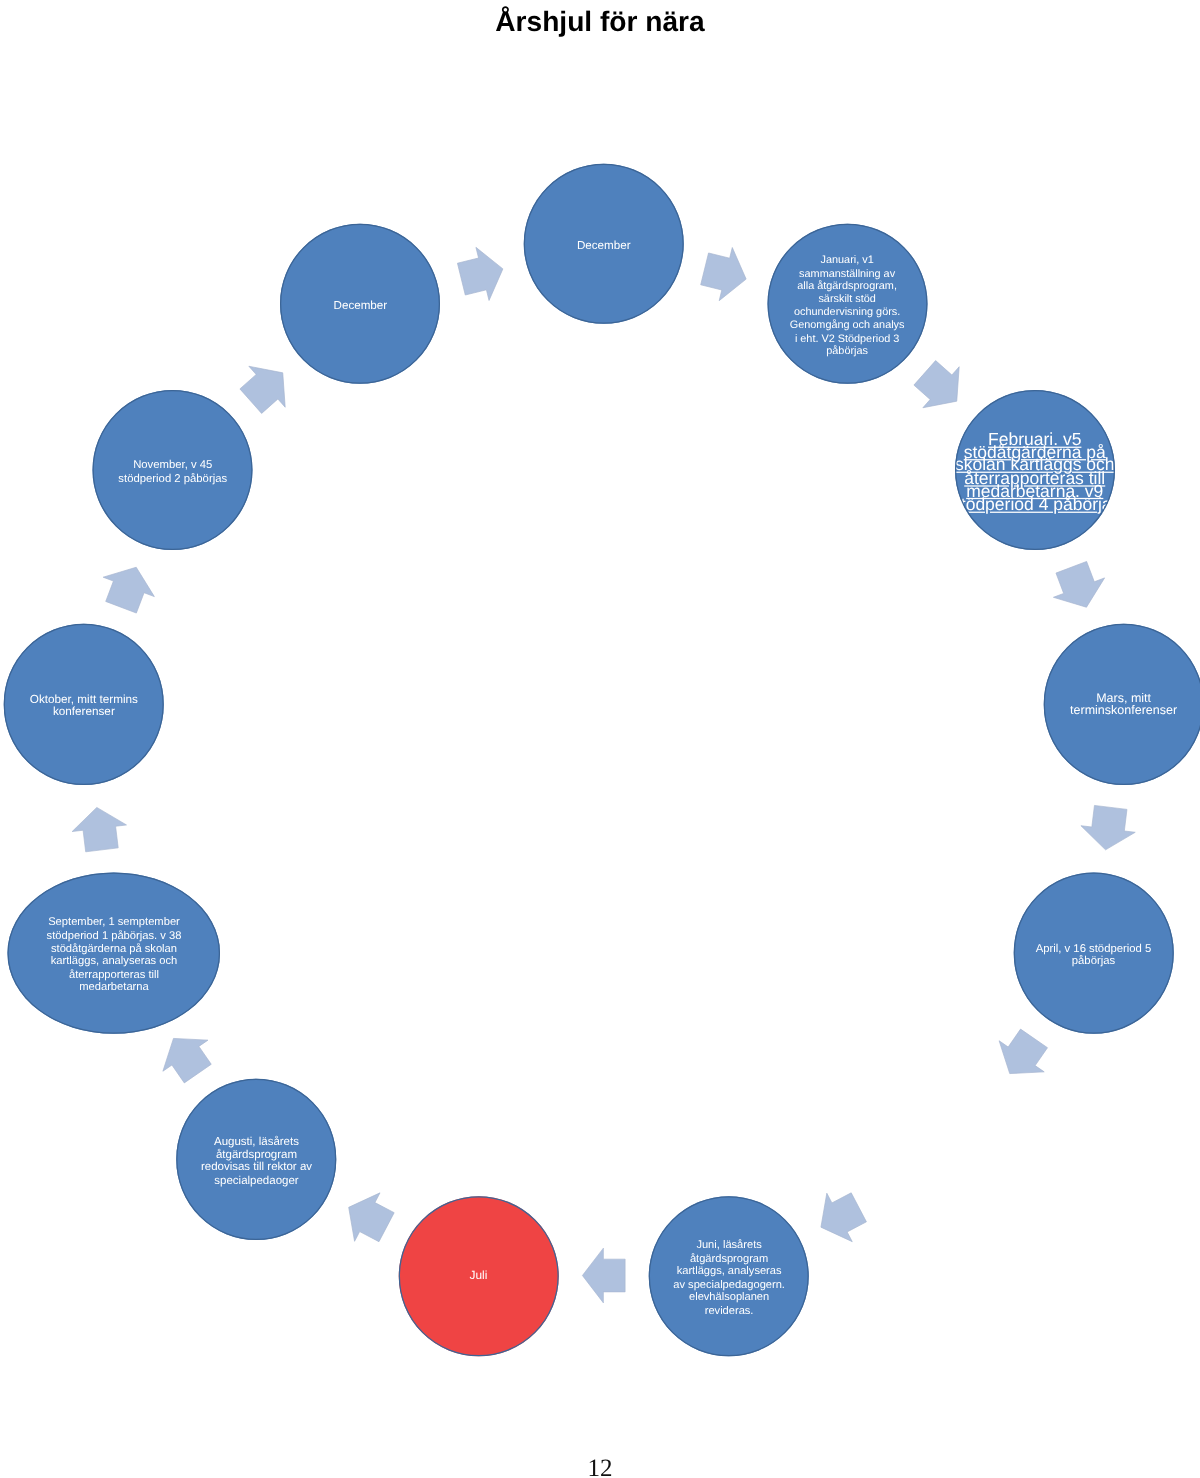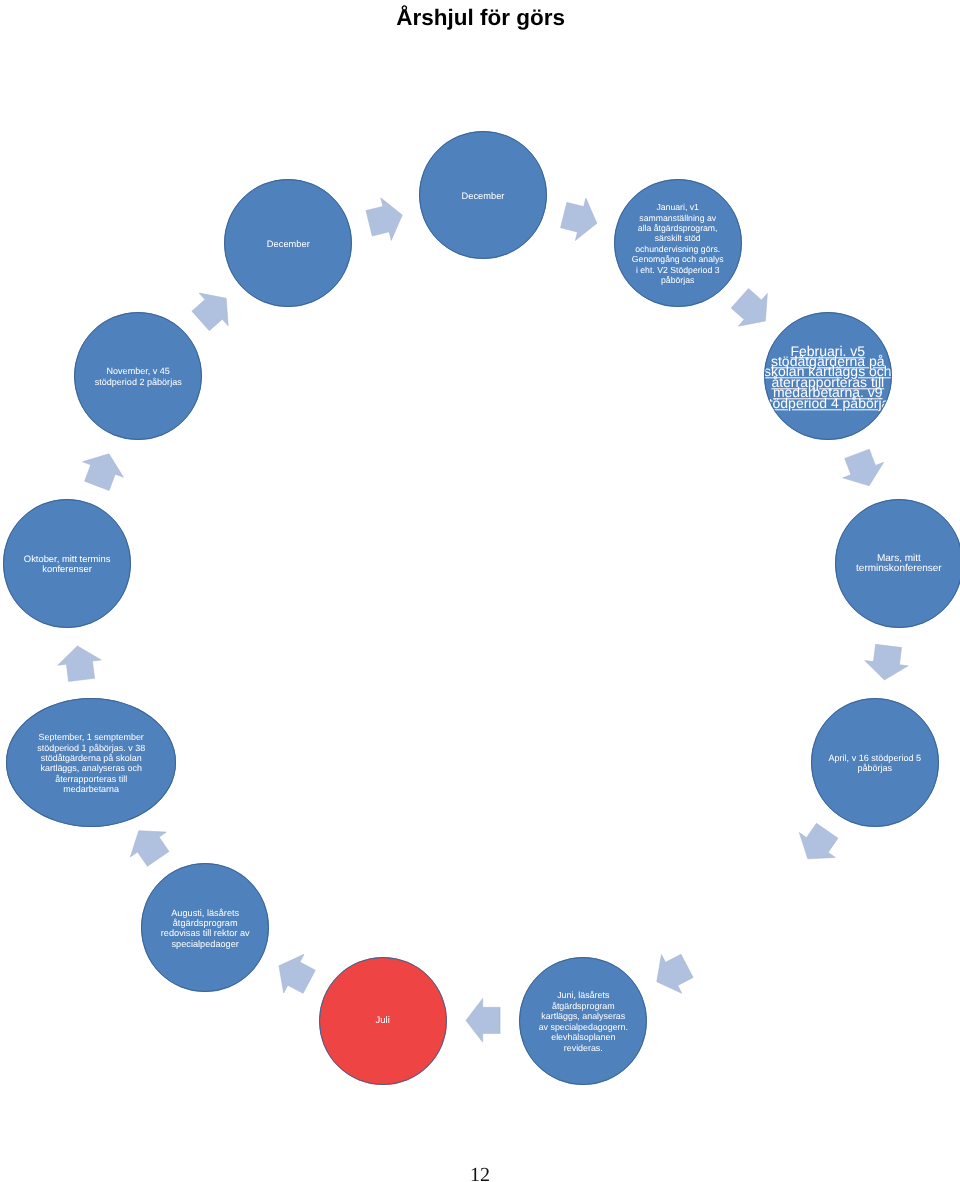--- a/index.html
+++ b/index.html
@@ -35,21 +35,21 @@
   }
   .node-text {
     color:#ffffff; text-align:center; white-space:pre;
   }
 </style>
 </head>
 <body>
 
 <div id="page">
 
-  <div id="title">Årshjul för görs</div>
+  <div id="title">Årshjul för nära</div>
 
   <svg id="wheel" viewBox="0 0 960 1182">
     <g transform="translate(580.3,219.2) rotate(13.85)">
         <polygon points="-17.1,-13.1 0.3000000000000007,-13.1 0.3000000000000007,-21.9 17.1,0 0.3000000000000007,21.9 0.3000000000000007,13.1 -17.1,13.1" fill="#AFC1DE" stroke="#A6B5D0" stroke-width="0.5"></polygon>
       </g>
     <g transform="translate(752.6,309.6) rotate(41.54)">
         <polygon points="-17.1,-13.1 0.3000000000000007,-13.1 0.3000000000000007,-21.9 17.1,0 0.3000000000000007,21.9 0.3000000000000007,13.1 -17.1,13.1" fill="#AFC1DE" stroke="#A6B5D0" stroke-width="0.5"></polygon>
       </g>
     <g transform="translate(863.1,469.8) rotate(69.23)">
         <polygon points="-17.1,-13.1 0.3000000000000007,-13.1 0.3000000000000007,-21.9 17.1,0 0.3000000000000007,21.9 0.3000000000000007,13.1 -17.1,13.1" fill="#AFC1DE" stroke="#A6B5D0" stroke-width="0.5"></polygon>

